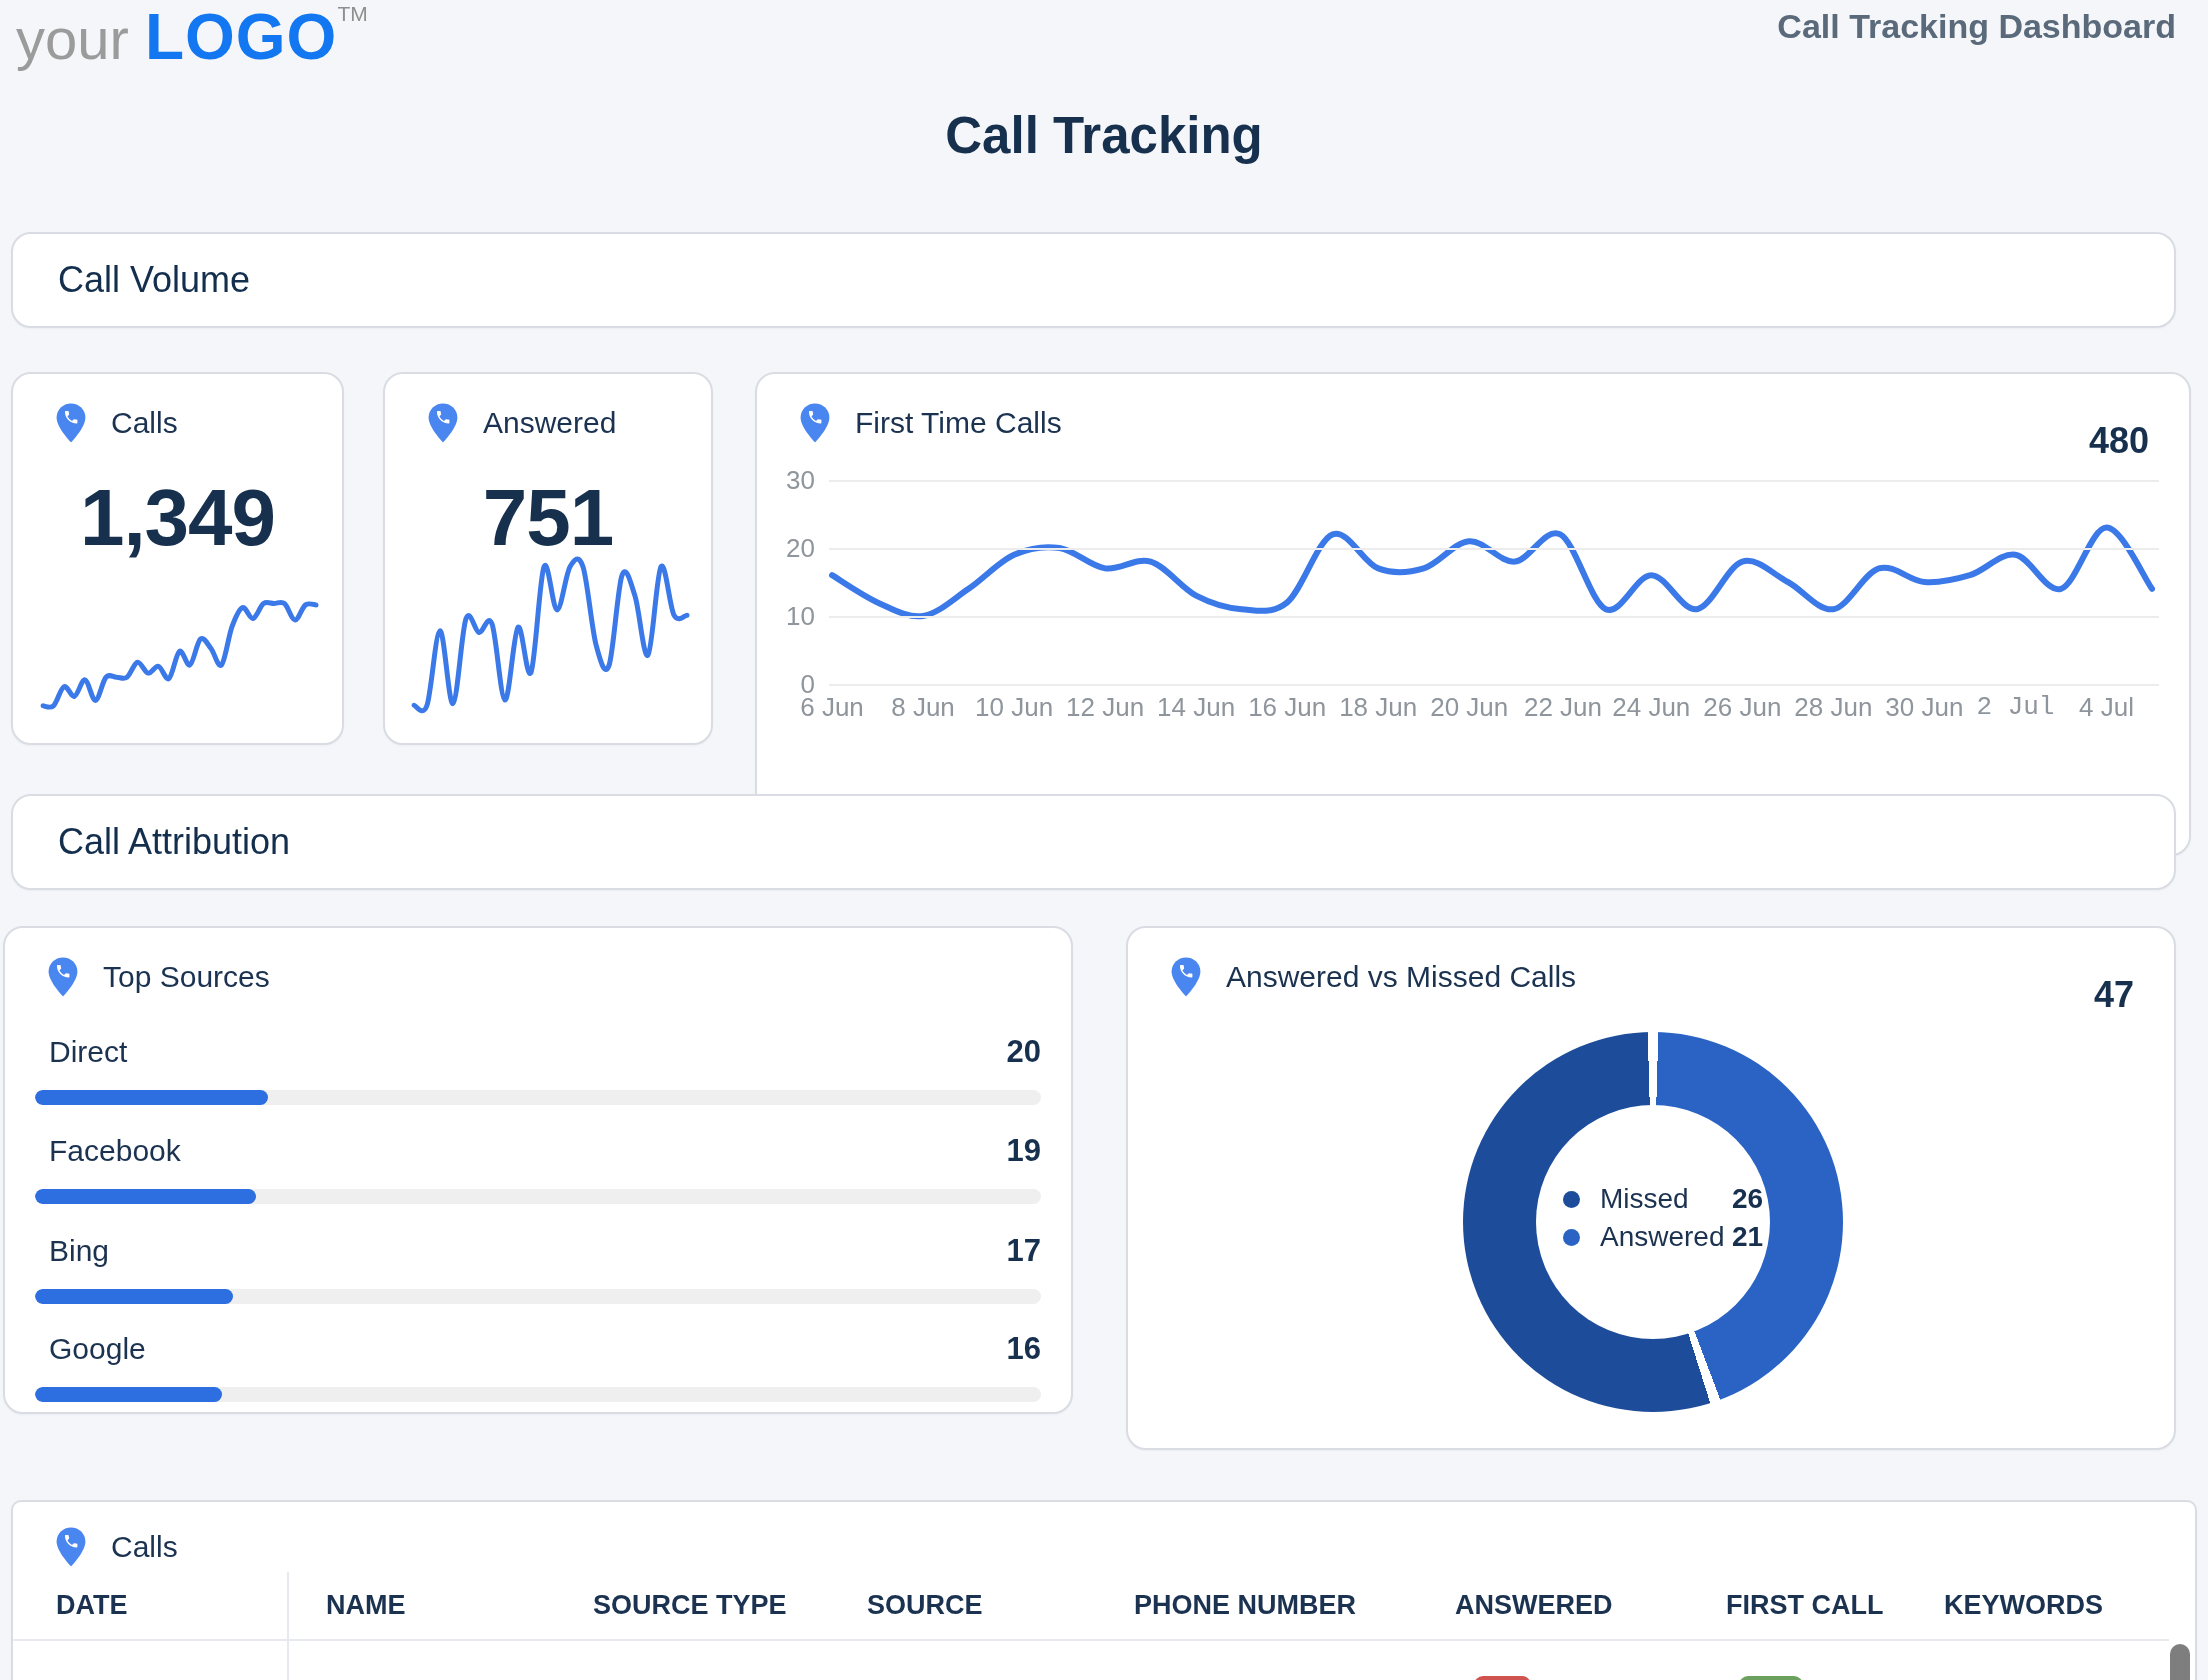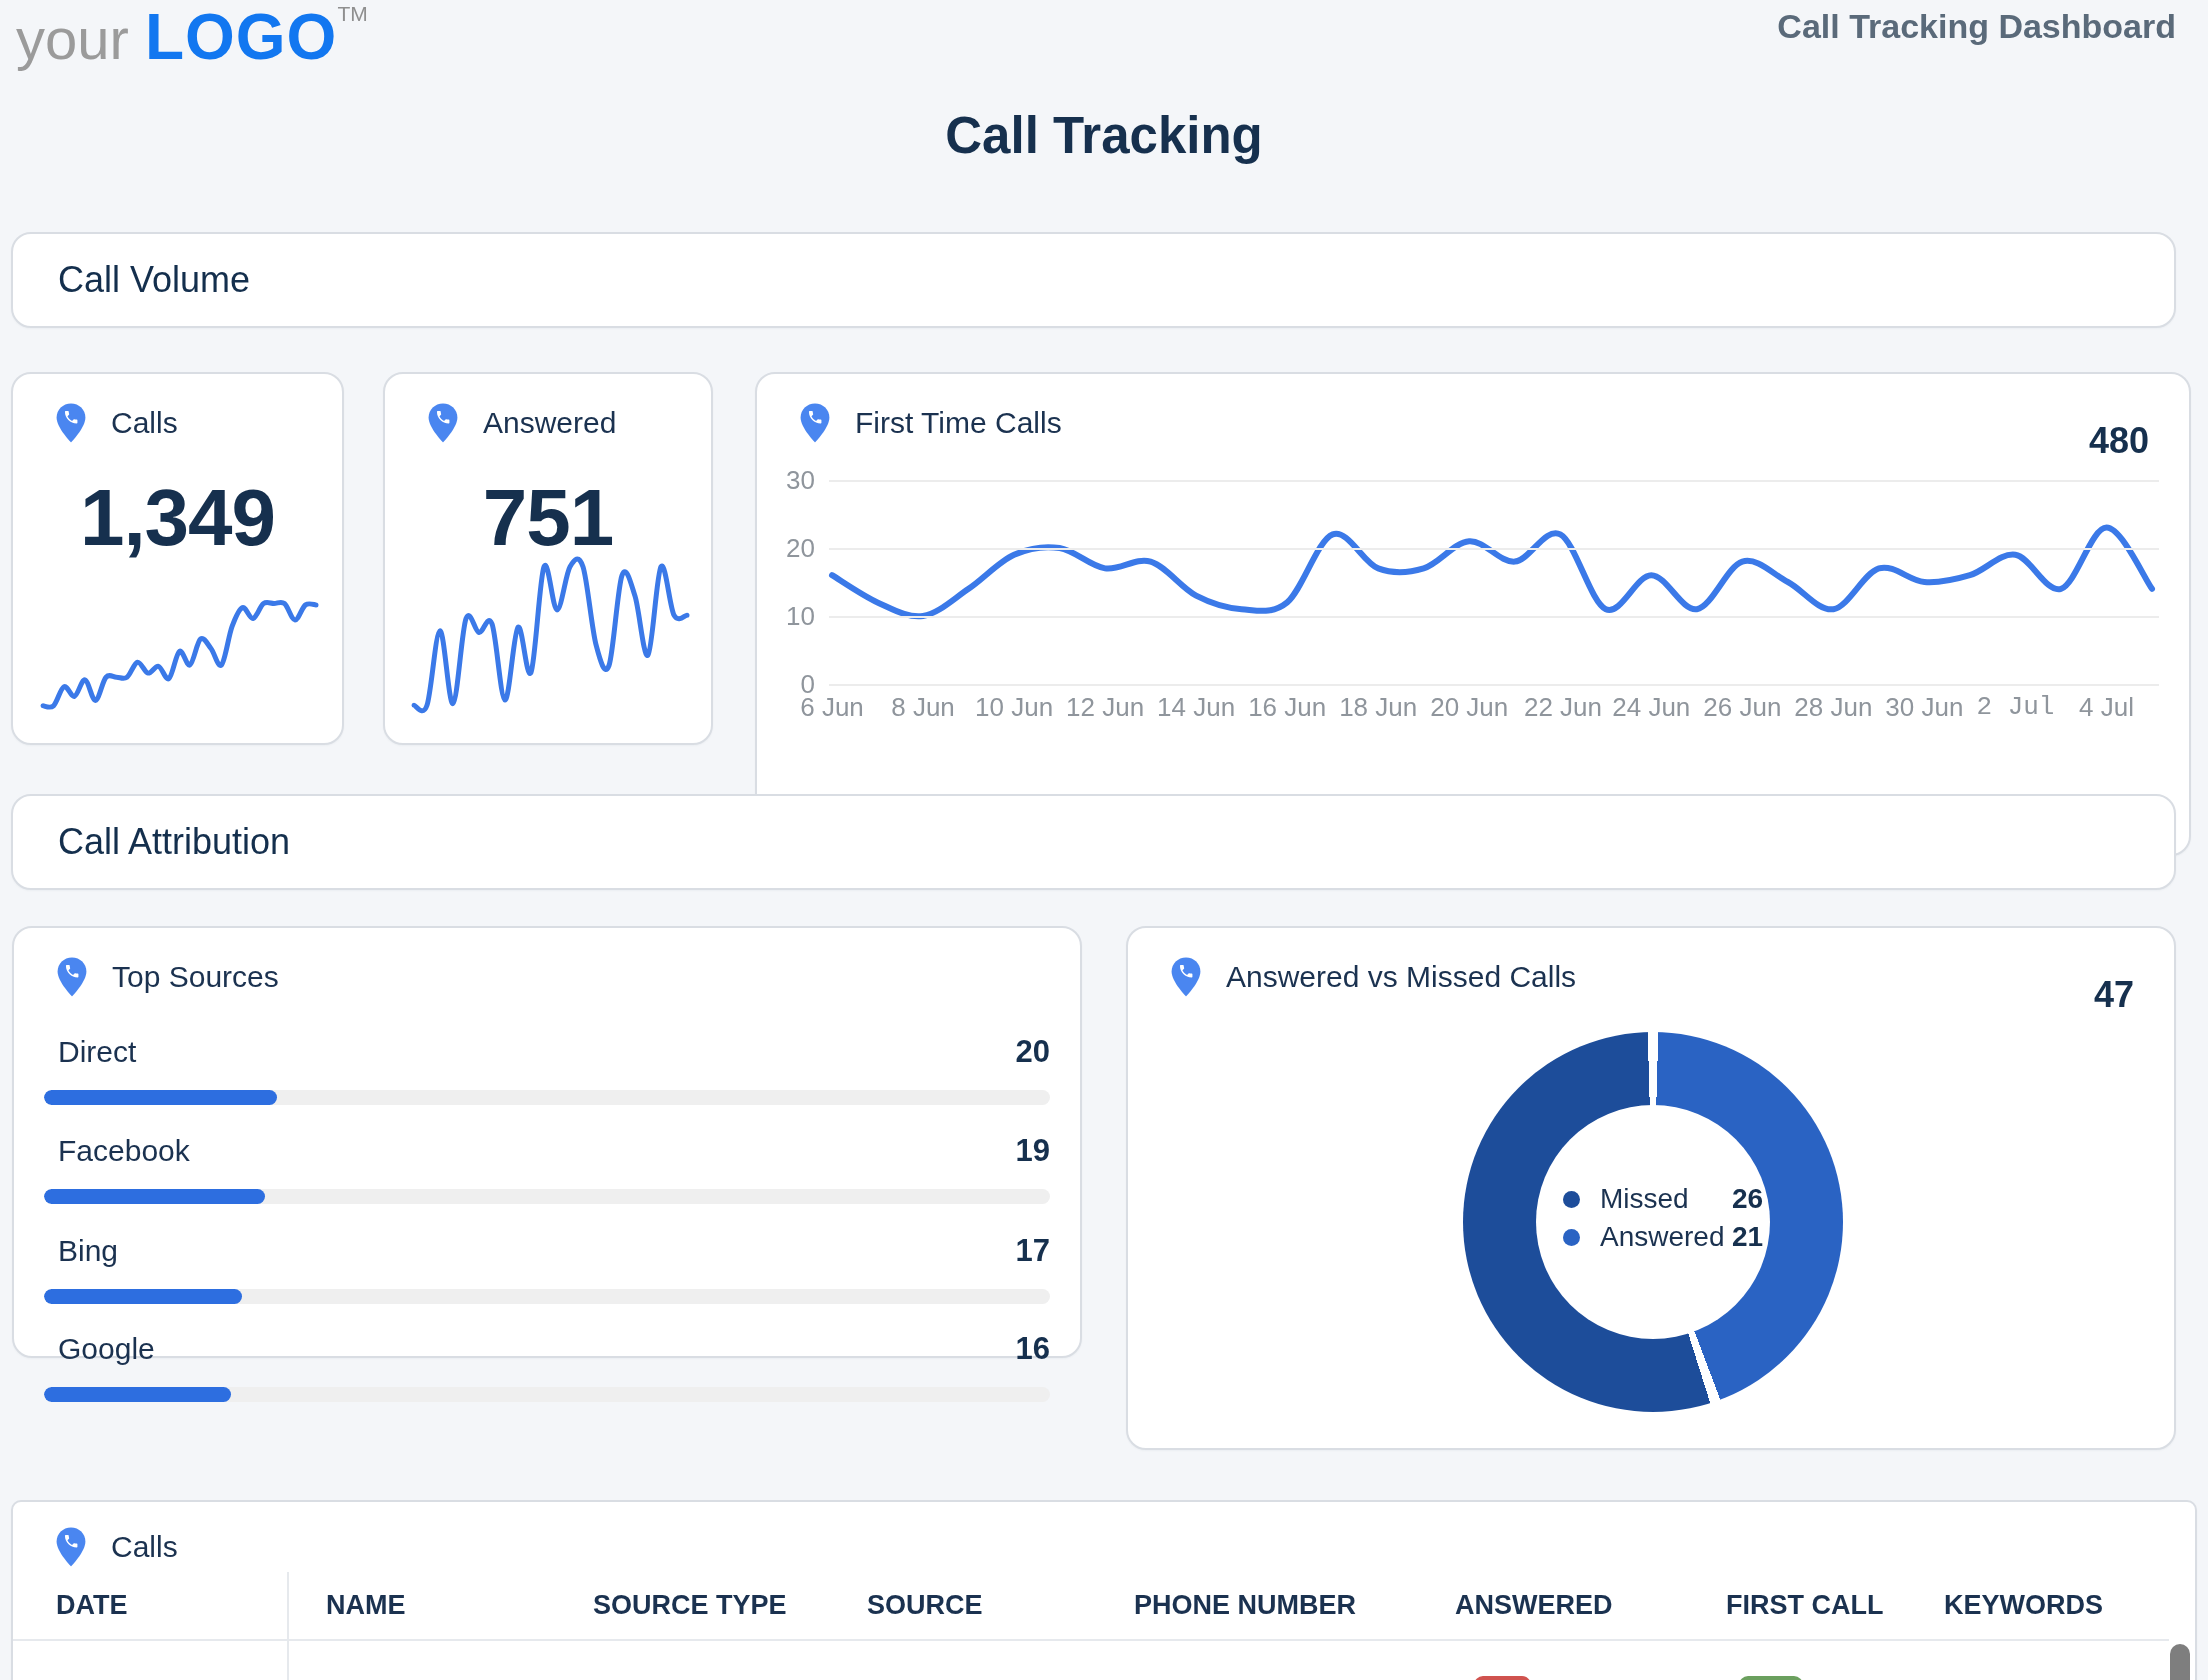--- a/index.html
+++ b/index.html
@@ -150,21 +150,21 @@
       <div class="xlab" style="left: 1167.41px;">30 Jun</div>
       <div class="xlab" style="left: 1258.45px; font-family: Liberation Mono, monospace;">2 Jul</div>
       <div class="xlab" style="left: 1349.48px;">4 Jul</div>
     </div>
 </div>
 
 <div class="card section-card" style="top:794px">
   <div class="section-title">Call Attribution</div>
 </div>
 
-<div class="card" style="left:12px;top:926px;width:1070px;height:432px">
+<div class="card" style="left:3px;top:926px;width:1070px;height:488px">
   <div class="card-head">
     <svg class="pin" viewBox="0 0 24 31">
         <use href="#pin-def"></use>
       </svg>
     <span class="head-label">Top Sources</span>
   </div>
   <div class="src-row" style="top:106px">
     <div class="src-line">
       <span class="src-label">Direct</span>
       <span class="src-value">20</span>

